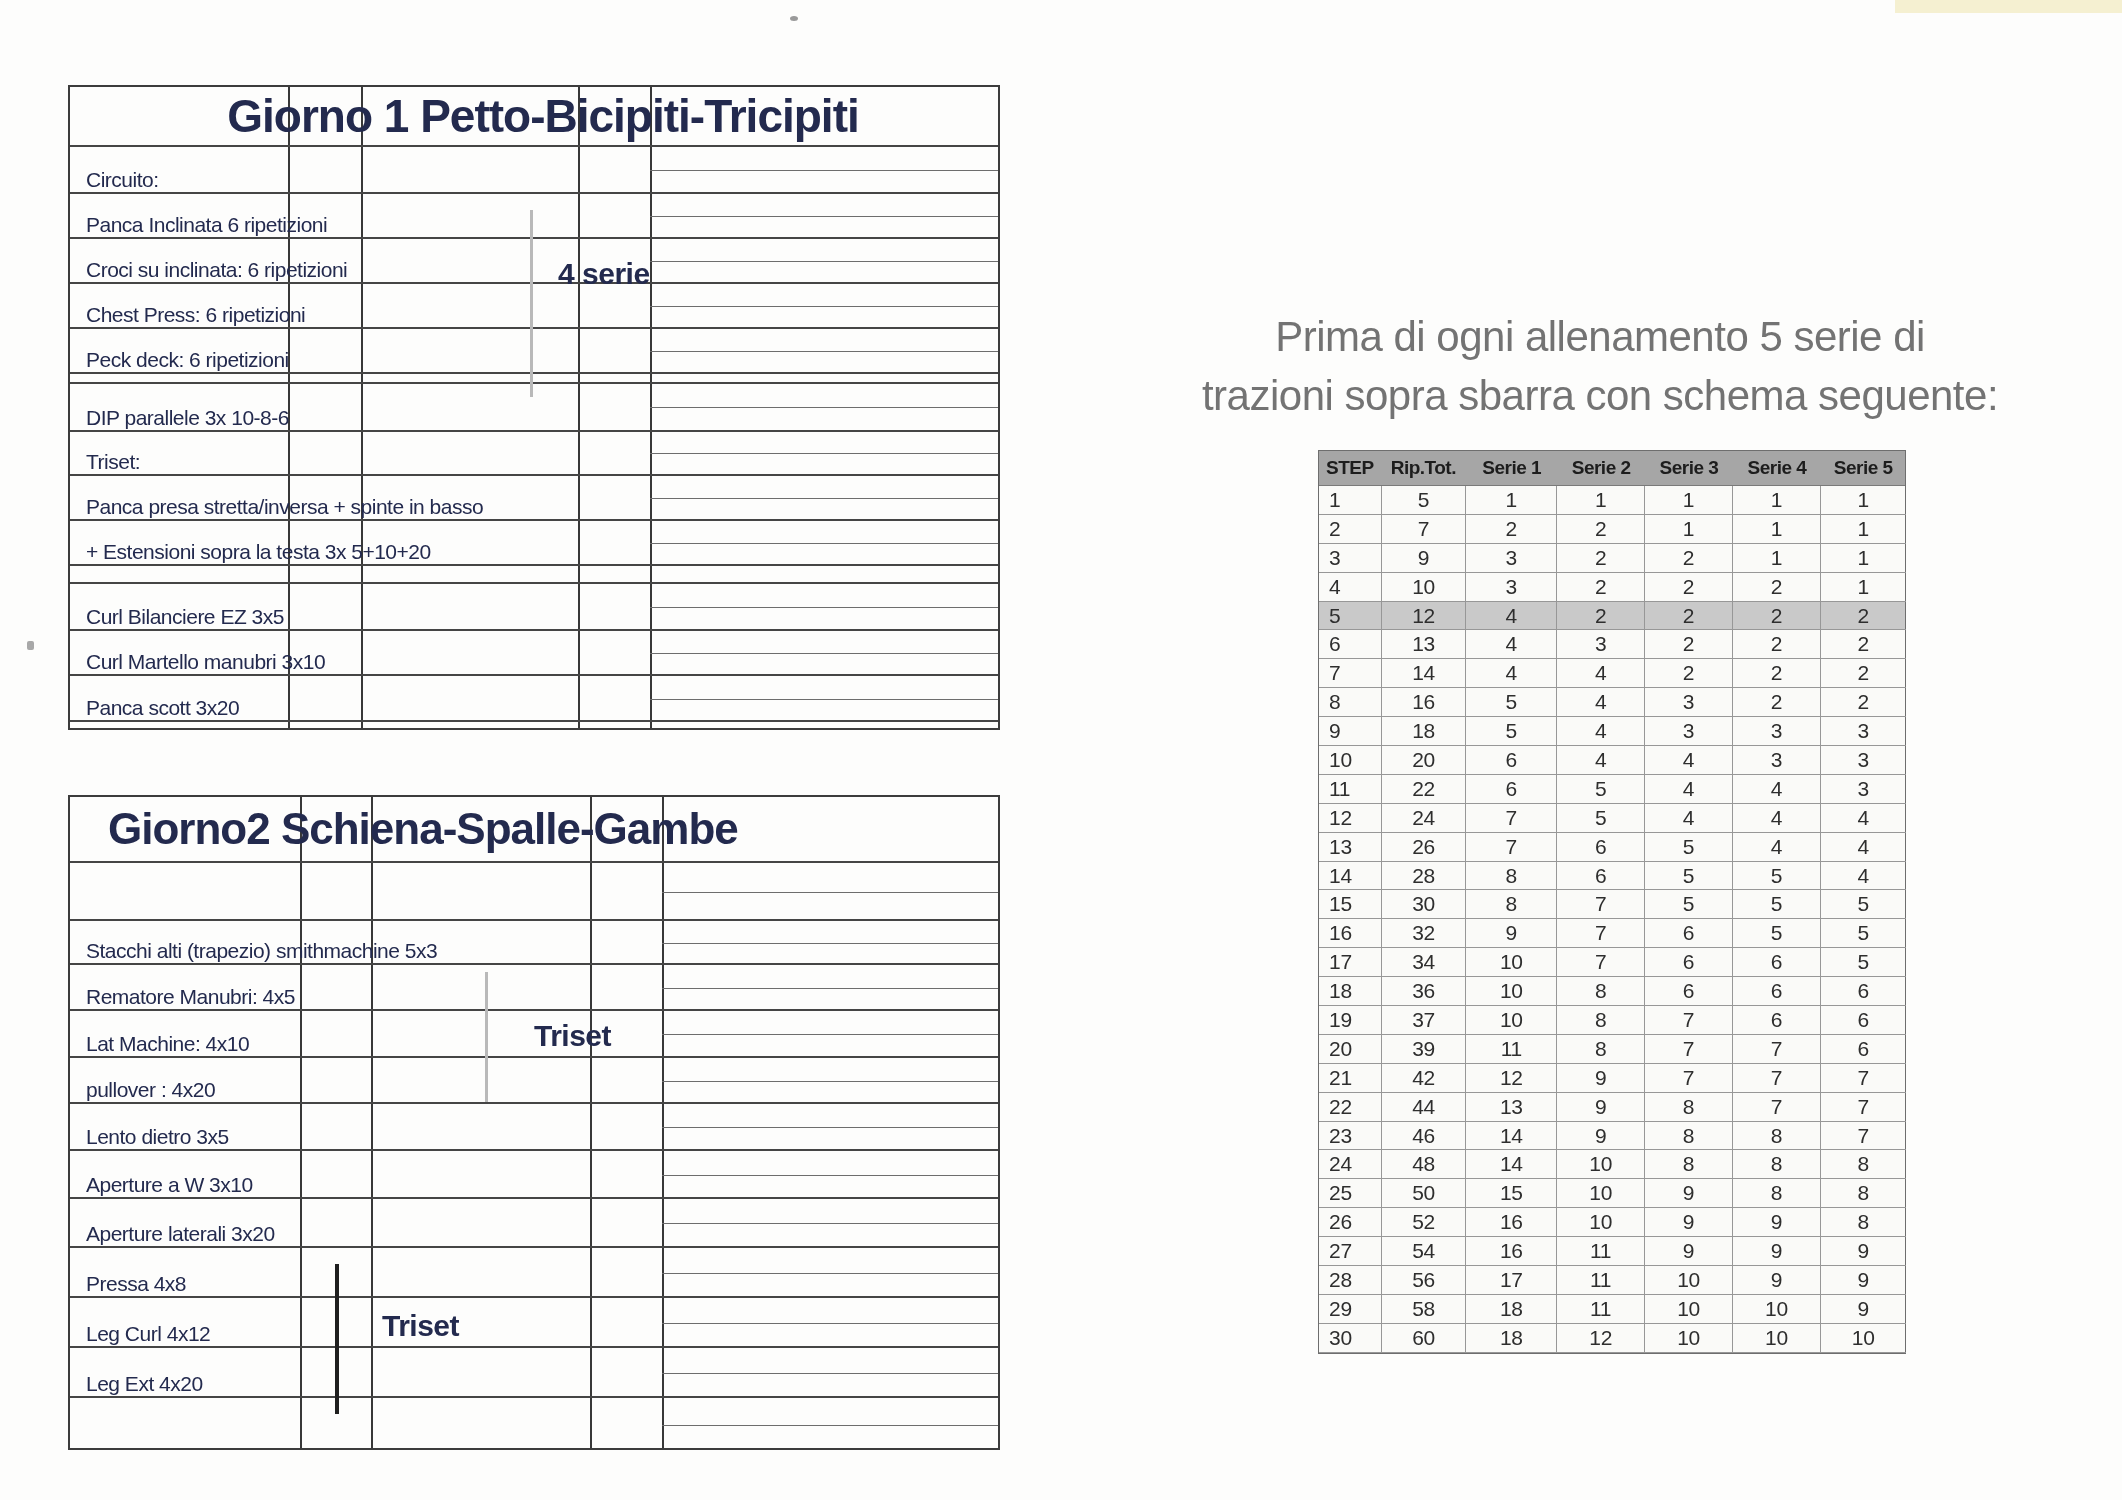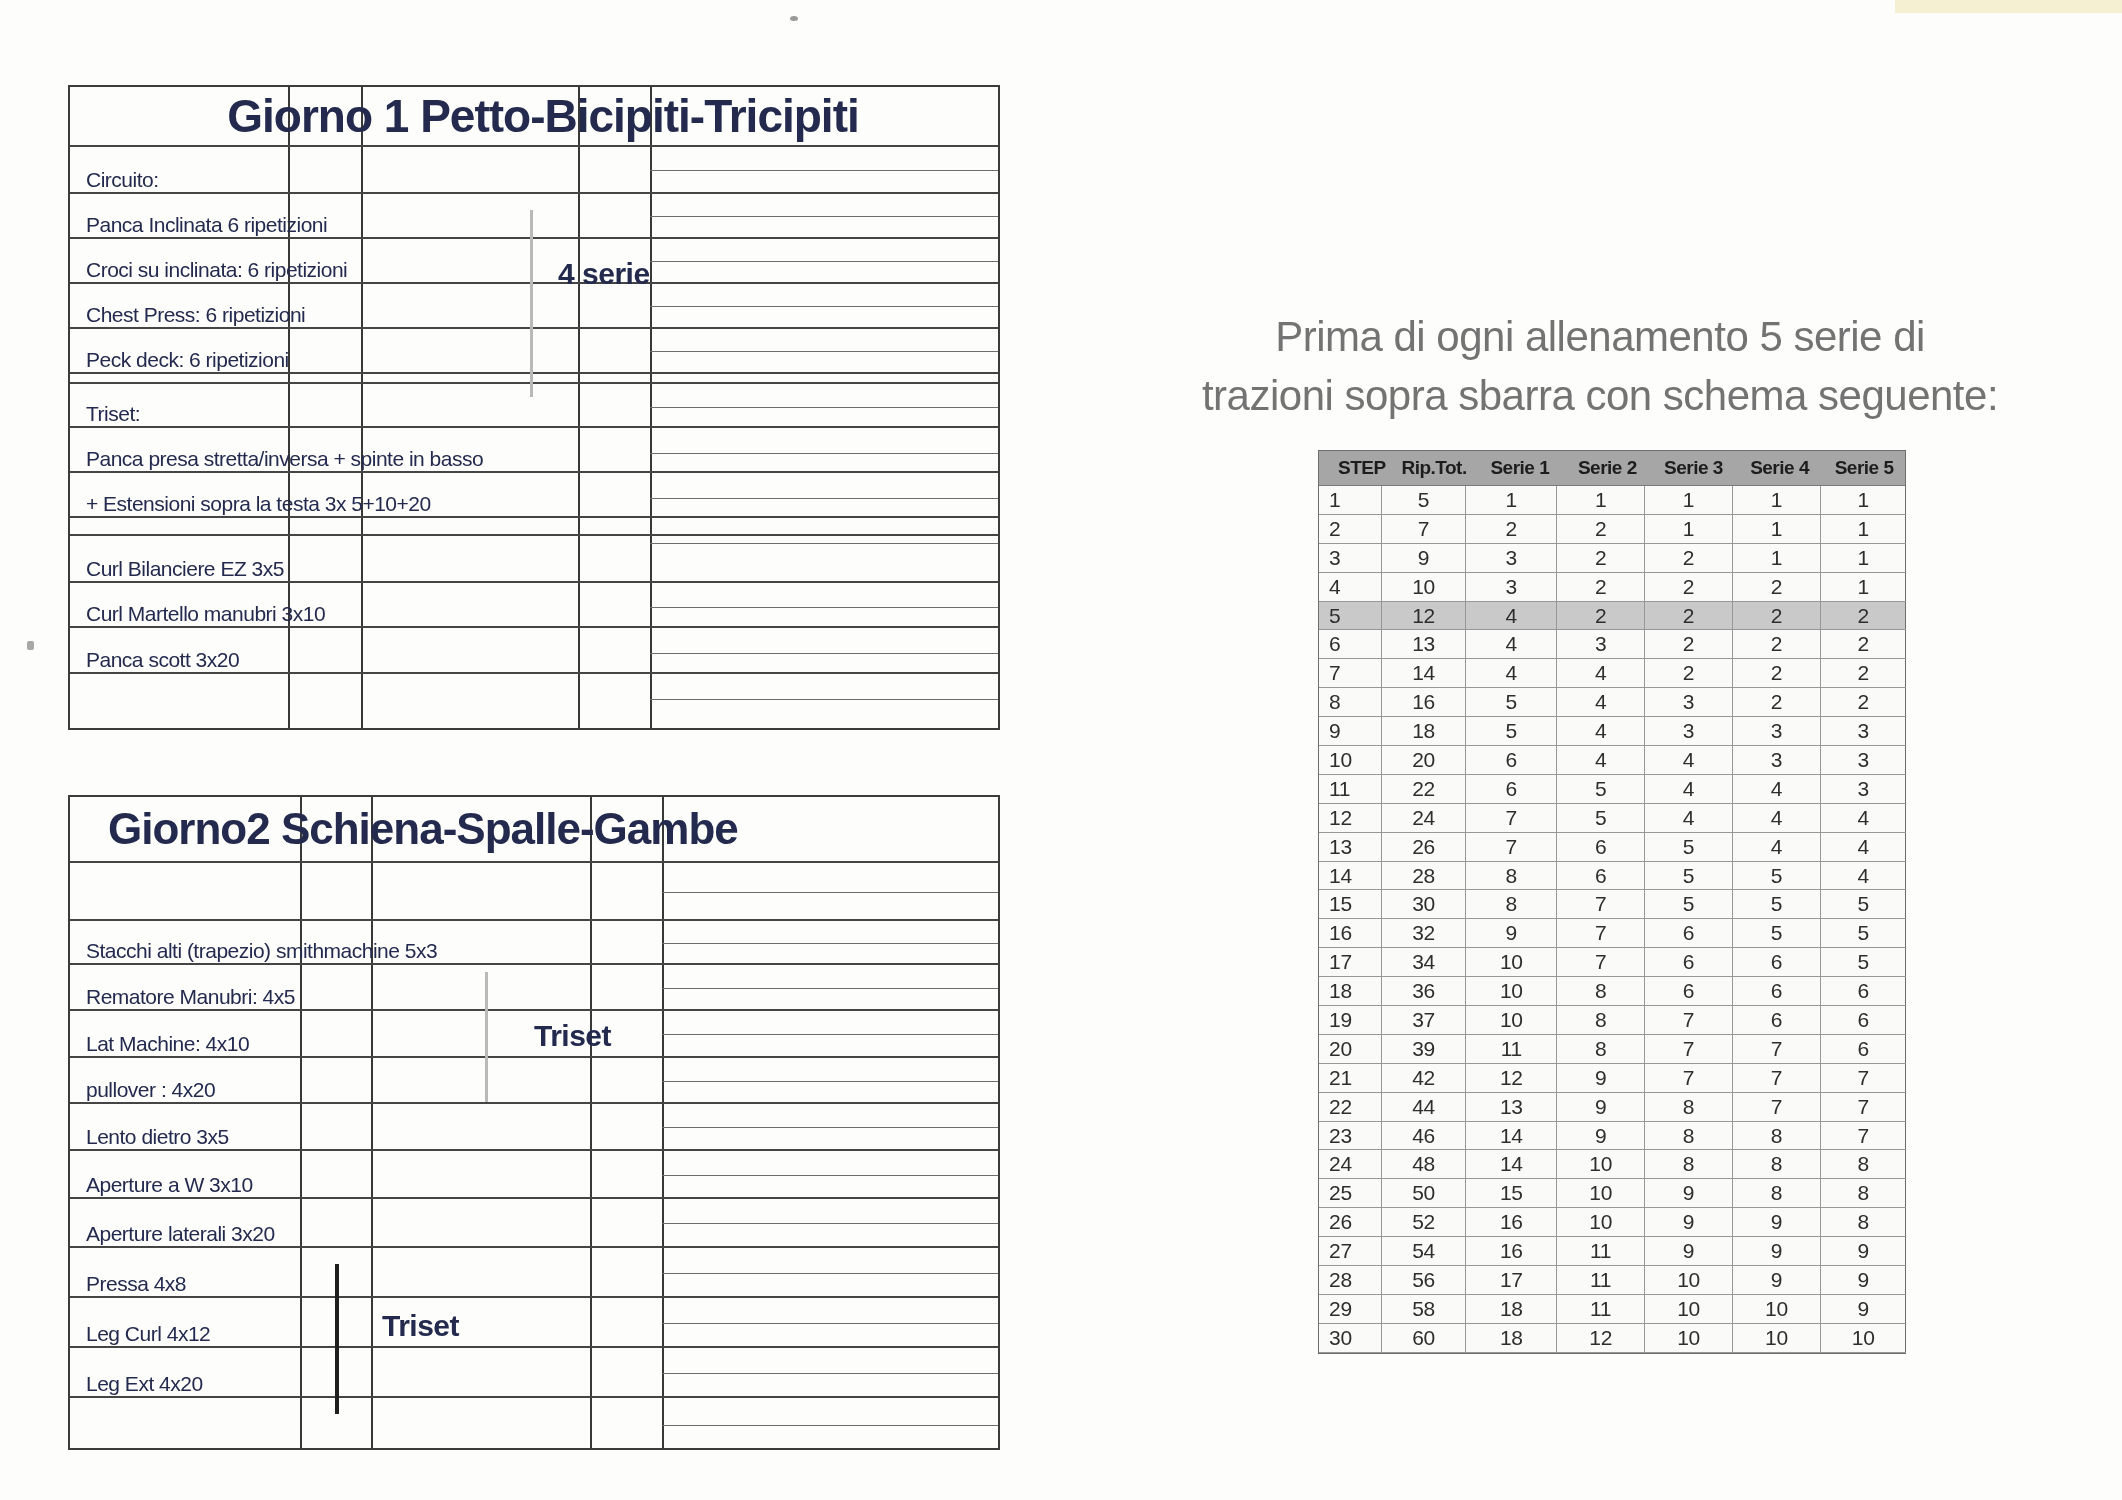--- a/index.html
+++ b/index.html
@@ -54,21 +54,20 @@
     position:absolute;left:1318px;top:450px;width:588px;
     border:1px solid #6e6e6e;box-sizing:border-box;
     background:#fafaf8;
     color:#333;
   }
   .phead{
     display:grid;
     grid-template-columns:10.7% 14.45% 15.5% 15% 15% 15% 14.45%;
     height:34px;background:#a6a6a6;
     border-bottom:1px solid #7a7a7a;
-    padding-left:12px;
   }
   .pcell.h{
     display:flex;align-items:center;justify-content:center;
     font-size:19px;font-weight:bold;letter-spacing:-0.5px;color:#1d1d1d;
   }
   .pcell.h.c0{justify-content:flex-start;padding-left:7px;}
   .pcell.h.c1{justify-content:flex-start;padding-left:9px;}
   .prow{
     display:grid;
     grid-template-columns:10.7% 14.45% 15.5% 15% 15% 15% 14.45%;
@@ -123,20 +122,23 @@
   <div class="trow" style="height:45px">
       <span>Croci su inclinata: 6 ripetizioni</span>
     </div>
   <div class="trow" style="height:45px">
       <span>Chest Press: 6 ripetizioni</span>
     </div>
   <div class="trow" style="height:45px">
       <span>Peck deck: 6 ripetizioni</span>
     </div>
   <div class="trow spacer" style="height:10px"></div>
+  <div class="trow" style="height:48px">
+      <span>DIP parallele  3x 10-8-6</span>
+    </div>
   <div class="trow" style="height:44px">
       <span>Triset:</span>
     </div>
   <div class="trow" style="height:45px">
       <span>Panca presa stretta/inversa + spinte in basso</span>
     </div>
   <div class="trow" style="height:45px">
       <span>+ Estensioni sopra la testa  3x 5+10+20</span>
     </div>
   <div class="trow spacer" style="height:18px"></div>

